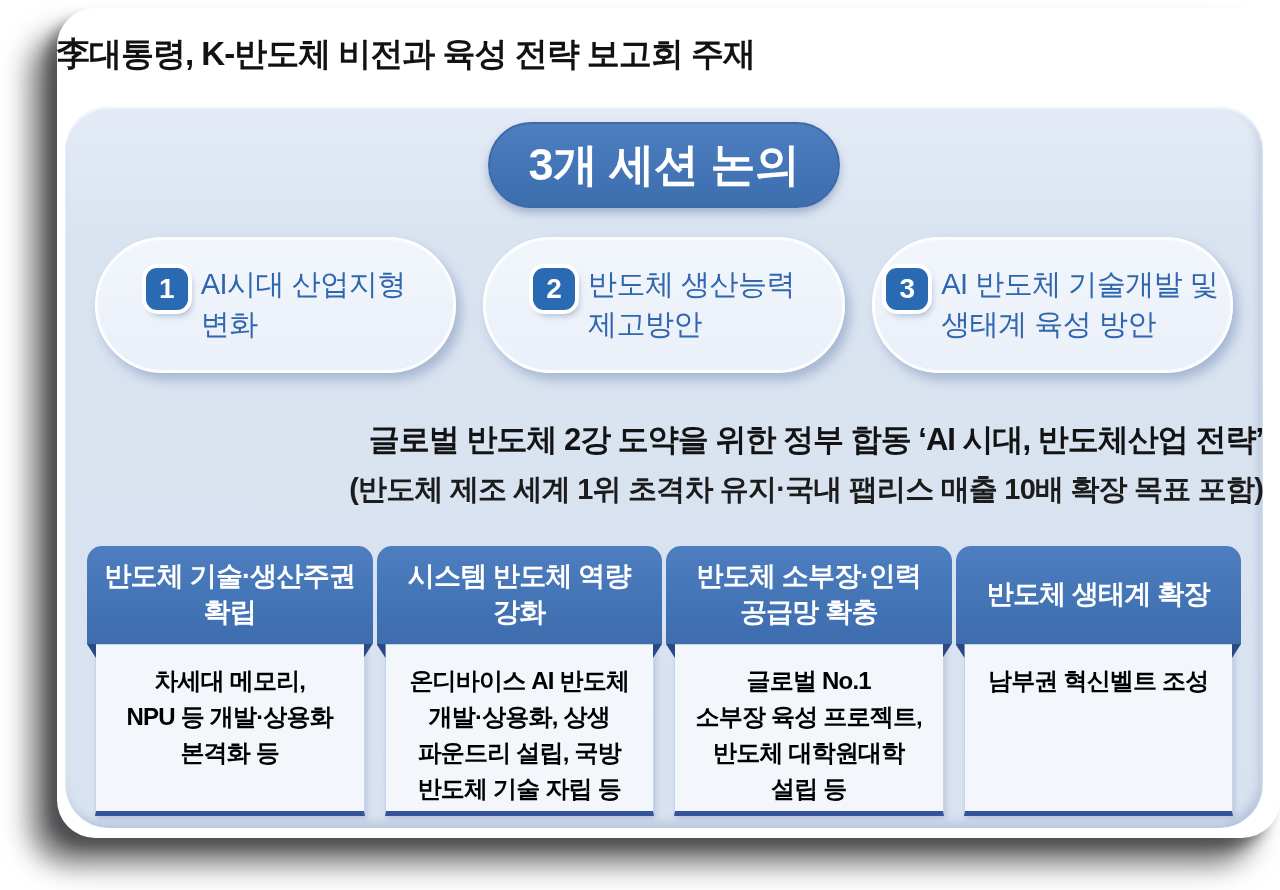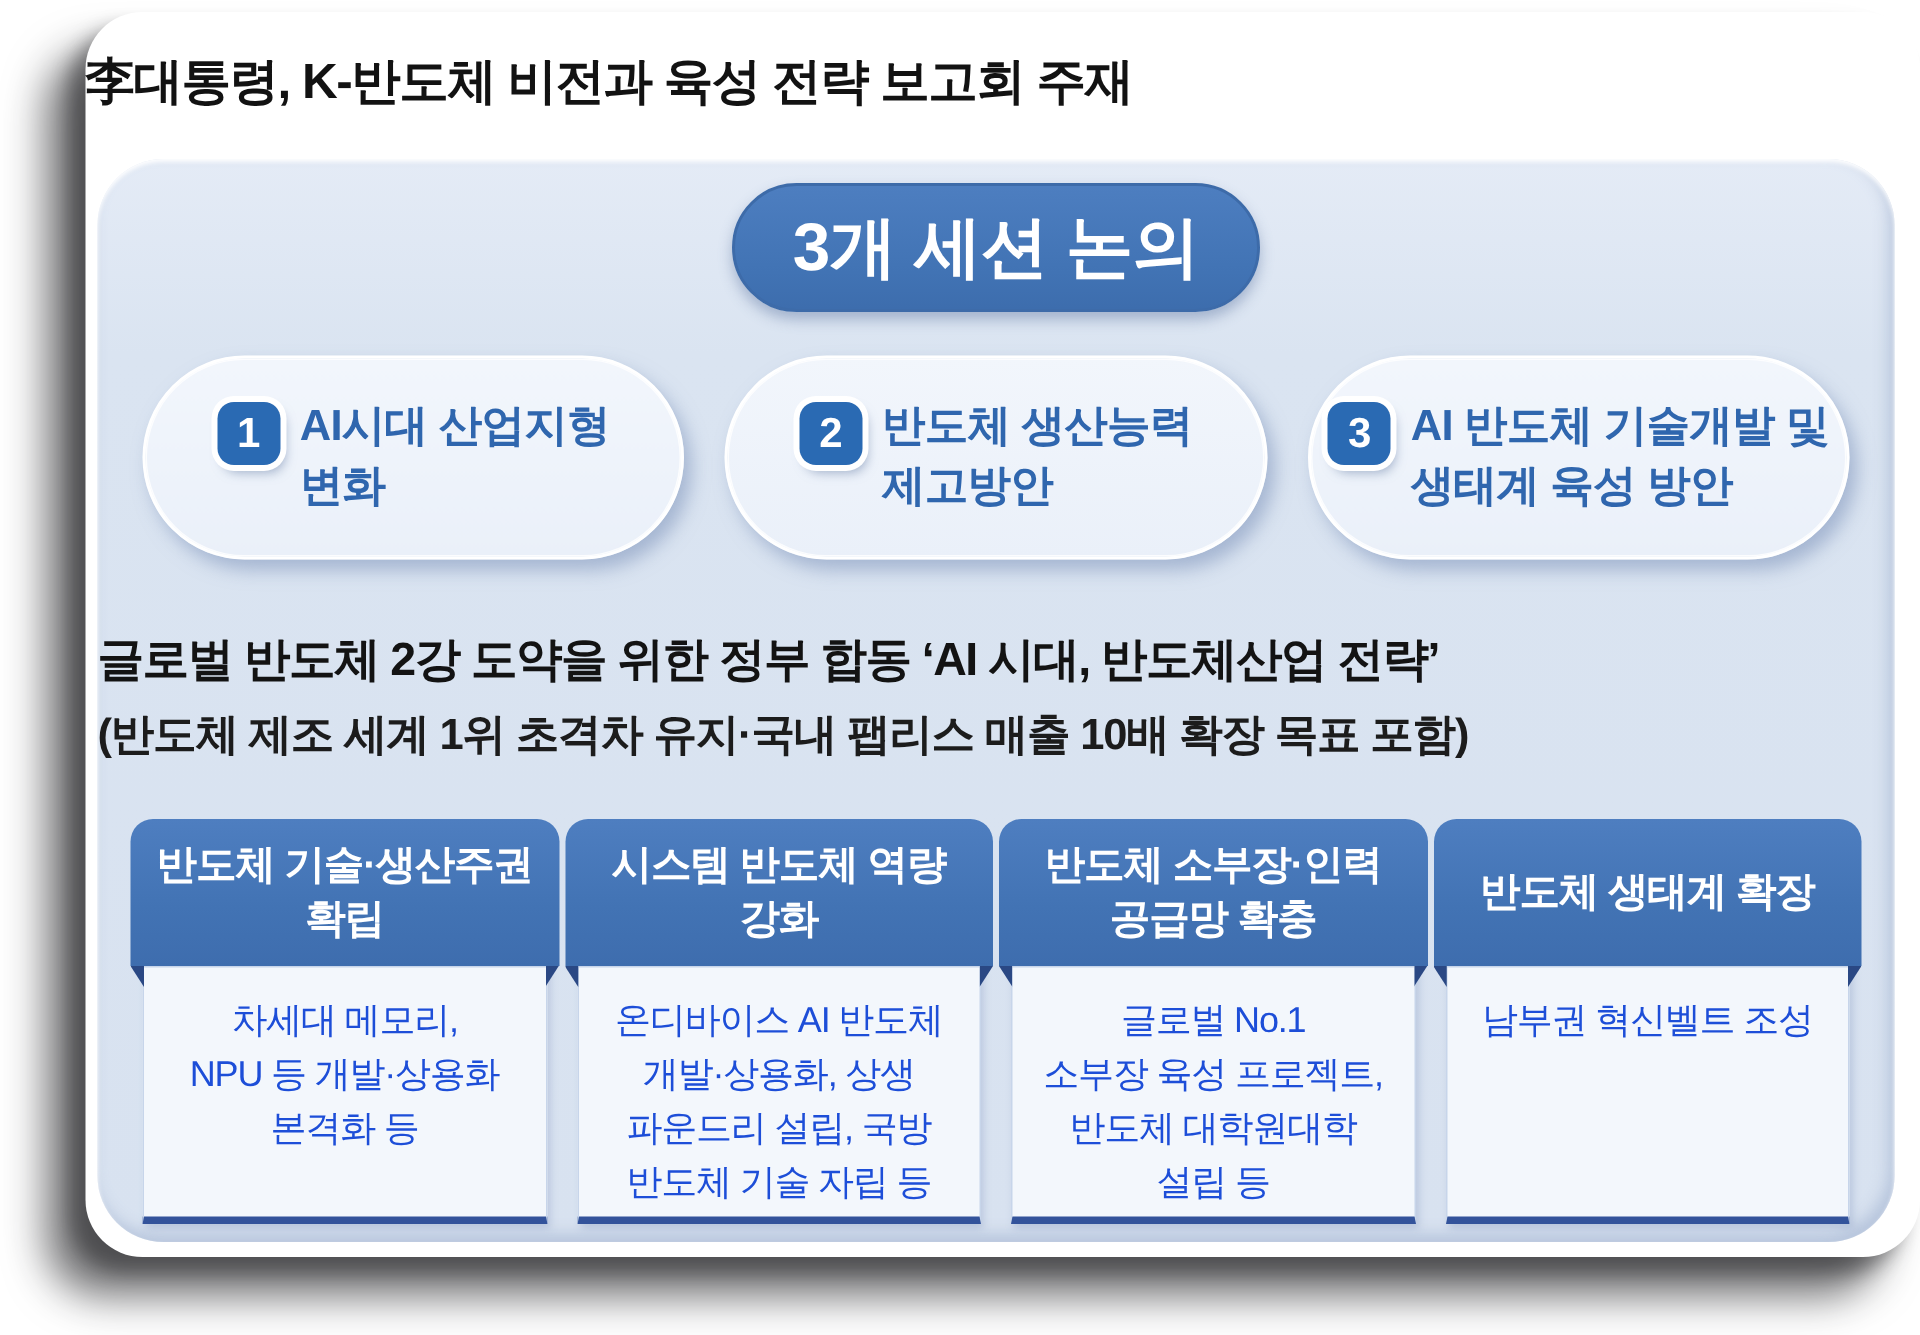--- a/index.html
+++ b/index.html
@@ -72,27 +72,27 @@
     border-radius: 11px;
     background: #2a6ab3;
     color: #ffffff;
     font-size: 28px;
     font-weight: 800;
     display: flex; align-items: center; justify-content: center;
     box-shadow: 0 0 0 4px #ffffff, 3px 5px 7px rgba(95, 118, 160, 0.55);
   }
   .session-label {
     font-size: 29px;
-    font-weight: 700;
+    font-weight: 400;
     letter-spacing: -0.5px;
     color: #2f66ae;
     line-height: 1.37;
     white-space: pre-line;
   }
-  .strategy { margin-top: 46px; text-align: left; }
+  .strategy { margin-top: 46px; text-align: right; }
   .headline {
     font-size: 31px;
     font-weight: 800;
     letter-spacing: -1px;
     color: #131313;
   }
   .subline {
     margin-top: 9px;
     font-size: 29px;
     font-weight: 700;
@@ -128,23 +128,23 @@
   .pillar-body {
     position: relative;
     margin: 0 8px;
     height: 172px;
     background: #f3f7fc;
     border: 1px solid #c7d5ea;
     border-bottom: 5px solid #33539b;
     padding: 18px 8px 0;
     text-align: center;
     font-size: 24px;
-    font-weight: 400;
+    font-weight: 700;
     letter-spacing: -0.8px;
-    color: #1d4ed8;
+    color: #000000;
     line-height: 1.5;
     white-space: pre-line;
     box-shadow: 2px 3px 5px rgba(130, 150, 190, 0.35);
   }
   .pillar-body::before {
     content: "";
     position: absolute;
     left: -9px; top: -1px;
     width: 9px; height: 14px;
     background: #2a4884;

